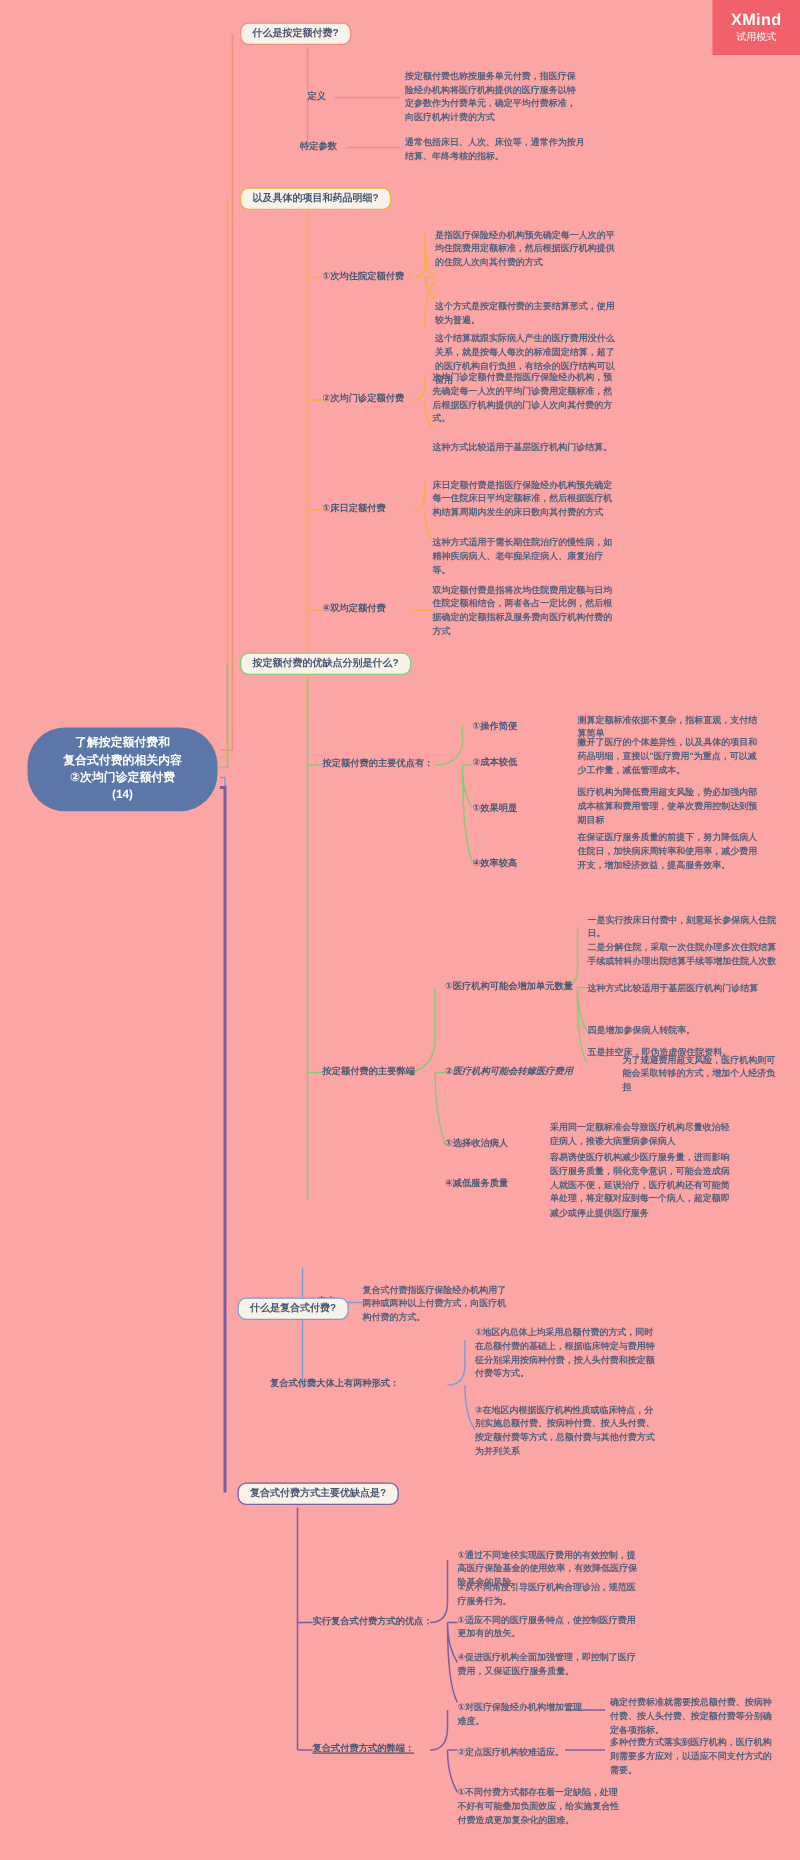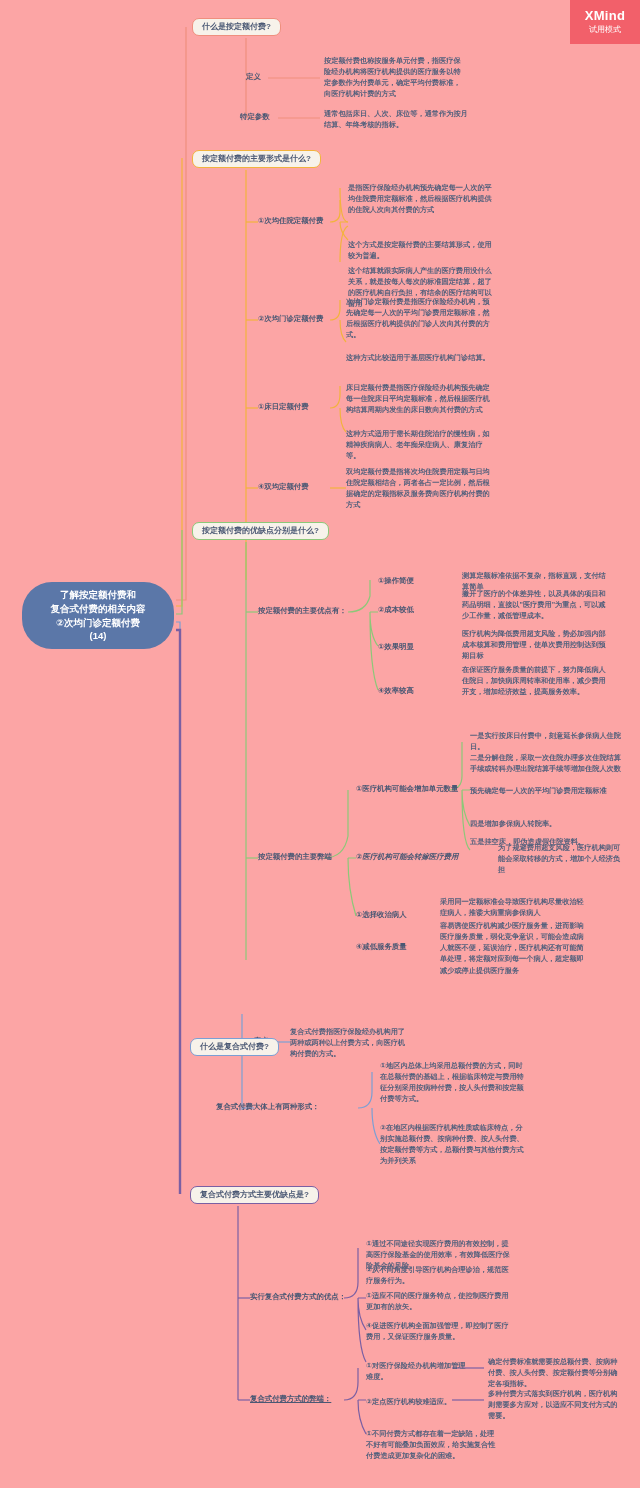--- a/index.html
+++ b/index.html
@@ -155,21 +155,21 @@
       <span>(14)</span>
     </div>
   </div>
 
   <div class="topic c-red" style="left:192px; top:18px;">什么是按定额付费?</div>
   <div class="label" style="left:246px; top:72px;">定义</div>
   <div class="para" style="left:324px; top:55px; width:140px;">按定额付费也称按服务单元付费，指医疗保险经办机构将医疗机构提供的医疗服务以特定参数作为付费单元，确定平均付费标准，向医疗机构计费的方式</div>
   <div class="label" style="left:240px; top:112px;">特定参数</div>
   <div class="para" style="left:324px; top:108px; width:150px;">通常包括床日、人次、床位等，通常作为按月结算、年终考核的指标。</div>
 
-  <div class="topic c-orange" style="left:192px; top:150px;">按定额付费的主要形式是什么?</div>
+  <div class="topic c-orange" style="left:192px; top:150px;">以及具体的项目和药品明细?</div>
 
   <div class="label" style="left:258px; top:216px;">①次均住院定额付费</div>
   <div class="para" style="left:348px; top:182px; width:150px;">是指医疗保险经办机构预先确定每一人次的平均住院费用定额标准，然后根据医疗机构提供的住院人次向其付费的方式</div>
   <div class="para" style="left:348px; top:239px; width:150px;">这个方式是按定额付费的主要结算形式，使用较为普遍。</div>
   <div class="para" style="left:348px; top:265px; width:150px;">这个结算就跟实际病人产生的医疗费用没什么关系，就是按每人每次的标准固定结算，超了的医疗机构自行负担，有结余的医疗结构可以留用</div>
 
   <div class="label" style="left:258px; top:314px;">②次均门诊定额付费</div>
   <div class="para" style="left:346px; top:296px; width:150px;">次均门诊定额付费是指医疗保险经办机构，预先确定每一人次的平均门诊费用定额标准，然后根据医疗机构提供的门诊人次向其付费的方式。</div>
   <div class="para" style="left:346px; top:352px; width:150px;">这种方式比较适用于基层医疗机构门诊结算。</div>
 
@@ -189,21 +189,21 @@
   <div class="para" style="left:462px; top:588px; width:150px;">撇开了医疗的个体差异性，以及具体的项目和药品明细，直接以"医疗费用"为重点，可以减少工作量，减低管理成本。</div>
   <div class="label" style="left:378px; top:642px;">①效果明显</div>
   <div class="para" style="left:462px; top:628px; width:150px;">医疗机构为降低费用超支风险，势必加强内部成本核算和费用管理，使单次费用控制达到预期目标</div>
   <div class="label" style="left:378px; top:686px;">④效率较高</div>
   <div class="para" style="left:462px; top:664px; width:150px;">在保证医疗服务质量的前提下，努力降低病人住院日，加快病床周转率和使用率，减少费用开支，增加经济效益，提高服务效率。</div>
 
   <div class="label" style="left:258px; top:852px;">按定额付费的主要弊端</div>
   <div class="label" style="left:356px; top:784px;">①医疗机构可能会增加单元数量</div>
   <div class="para" style="left:470px; top:730px; width:152px;">一是实行按床日付费中，刻意延长参保病人住院日。</div>
   <div class="para" style="left:470px; top:752px; width:152px;">二是分解住院，采取一次住院办理多次住院结算手续或转科办理出院结算手续等增加住院人次数</div>
-  <div class="para" style="left:470px; top:785px; width:152px;">预先确定每一人次的平均门诊费用定额标准</div>
+  <div class="para" style="left:470px; top:785px; width:152px;">这种方式比较适用于基层医疗机构门诊结算</div>
   <div class="para" style="left:470px; top:818px; width:152px;">四是增加参保病人转院率。</div>
   <div class="para" style="left:470px; top:836px; width:152px;">五是挂空床，即伪造虚假住院资料。</div>
 
   <div class="label" style="left:356px; top:852px;font-style:italic;">②医疗机构可能会转嫁医疗费用</div>
   <div class="para" style="left:498px; top:842px; width:124px;">为了规避费用超支风险，医疗机构则可能会采取转移的方式，增加个人经济负担</div>
 
   <div class="label" style="left:356px; top:910px;">①选择收治病人</div>
   <div class="para" style="left:440px; top:896px; width:150px;">采用同一定额标准会导致医疗机构尽量收治轻症病人，推诿大病重病参保病人</div>
 
   <div class="label" style="left:356px; top:942px;">④减低服务质量</div>

